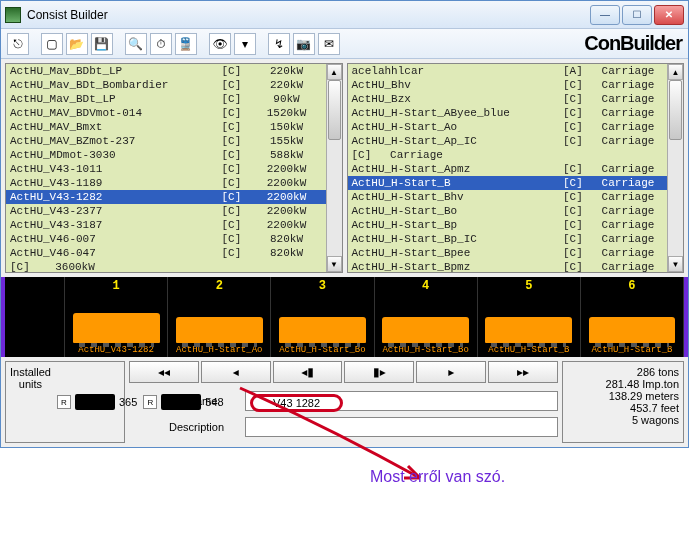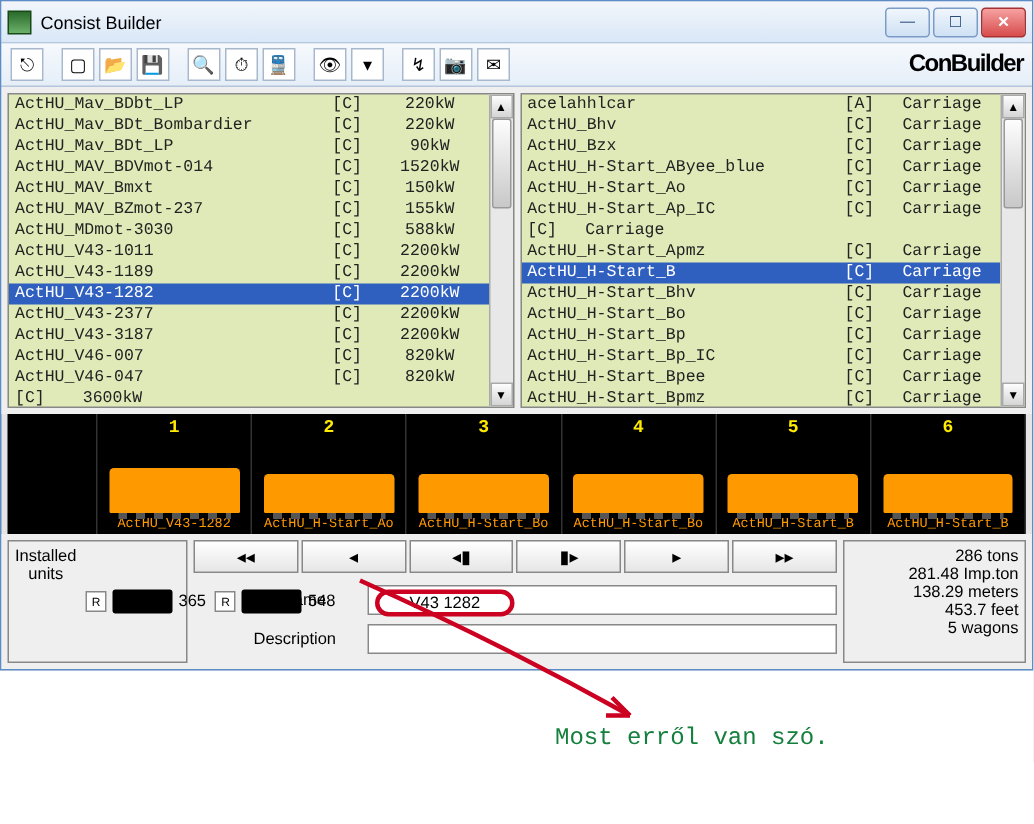--- a/index.html
+++ b/index.html
@@ -1,30 +1,30 @@
 <!DOCTYPE html>
 <html><head>
 <meta charset="utf-8">
 <style>
 * { box-sizing: border-box; margin: 0; padding: 0; }
 body { font-family: Tahoma, Arial, sans-serif; font-size: 11px; background: #fff; width: 689px; }
-.window { border: 1px solid #5b8cc8; background: #e5e5e5; }
+.window { border: 1px solid #5b8cc8; background: #6d28d9; }
 .titlebar { display: flex; align-items: center; justify-content: space-between; background: linear-gradient(#f2f6fb,#d9e7f7); height: 28px; padding: 0 4px; border-bottom: 1px solid #b5c7de; }
 .titlebar-left { display: flex; align-items: center; gap: 6px; }
 .titlebar-icon { width: 16px; height: 16px; background: linear-gradient(#2a6b2a,#6ab06a); border: 1px solid #184818; }
 .titlebar-title { font-size: 12px; }
 .titlebar-btns { display: flex; gap: 2px; }
 .tb-btn { width: 30px; height: 20px; border: 1px solid #7a9cc6; border-radius: 3px; background: linear-gradient(#f0f6fc,#cfe1f4); display: flex; align-items: center; justify-content: center; font-size: 10px; color: #2b4d7a; }
 .tb-close { background: linear-gradient(#f6a1a1,#d84c4c); border-color: #a83030; color: #fff; font-weight: bold; }
 .menubar { display: flex; gap: 10px; padding: 4px 10px; background: linear-gradient(#f6f9fd,#e5eef8); border-bottom: 1px solid #b5c7de; }
 .menubar span { color: #2b4d7a; cursor: default; }
 .toolbar { display: flex; align-items: center; gap: 3px; padding: 3px 6px; background: linear-gradient(#f6f9fd,#e5eef8); border-bottom: 1px solid #b5c7de; }
 .tbtn { width: 22px; height: 22px; border: 1px solid #a8b8cc; background: #fff; display: flex; align-items: center; justify-content: center; font-size: 12px; }
 .tsep { width: 6px; }
-.brand { margin-left: auto; font-family: "Arial Black", Arial; font-weight: 900; font-size: 16px; letter-spacing: -1px; }
+.brand { margin-left: auto; font-family: "Arial Black", Arial; font-weight: 900; font-size: 20px; letter-spacing: -1px; }
 .lists { display: flex; gap: 4px; padding: 4px; background: #efefef; }
 .listbox { flex: 1; border: 1px solid #888; background: #dfeab8; height: 210px; display: flex; }
 .listcontent { flex: 1; overflow: hidden; }
 .row { display: flex; padding: 1px 4px; font-family: "Courier New", monospace; font-size: 11px; color: #222; white-space: nowrap; }
 .row.sel { background: #2f5fbf; color: #fff; }
 .row .c1 { flex: 1; }
 .row .c2 { width: 30px; }
 .row .c3 { width: 70px; text-align: center; }
 .scrollbar { width: 16px; background: #e8e8e8; border-left: 1px solid #aaa; display: flex; flex-direction: column; }
 .sb-btn { height: 16px; background: linear-gradient(#fdfdfd,#d5d5d5); border: 1px solid #aaa; margin: 0; display:flex;align-items:center;justify-content:center;font-size:8px; }
@@ -50,21 +50,21 @@
 .nav-row { display: flex; gap: 2px; margin-bottom: 8px; }
 .nav-btn { flex: 1; height: 22px; border: 1px solid #888; background: linear-gradient(#fff,#e6e6e6); display:flex;align-items:center;justify-content:center;font-size:12px; }
 .field-row { display: flex; align-items: center; gap: 6px; margin-bottom: 6px; }
 .field-label { width: 70px; margin-left: 40px; }
 .field-input { flex: 1; border: 1px solid #888; background: #fff; padding: 2px 4px; height: 20px; }
 .circled { border: 3px solid #cc0020; border-radius: 14px; padding: 0 20px; display:inline-block; }
 .stats-panel { width: 122px; border: 1px solid #888; background: #efefef; padding: 4px; text-align: right; }
 .stats-panel div { white-space: nowrap; }
 .annotation-layer { position: relative; height: 50px; }
 .arrow-svg { position: absolute; left: 210px; top: -70px; width: 260px; height: 130px; pointer-events:none; }
-.annot-text { position: absolute; left: 370px; top: 36px; color: #15803d; font-size: 16px; font-family: Liberation Mono, monospace; }
+.annot-text { position: absolute; left: 370px; top: 20px; color: #6d28d9; font-size: 16px; font-family: Liberation Sans, sans-serif; }
 </style>
 </head>
 <body>
 
 <div class="window">
   <div class="titlebar">
     <div class="titlebar-left">
       <div class="titlebar-icon"></div>
       <span class="titlebar-title">Consist Builder</span>
     </div>

